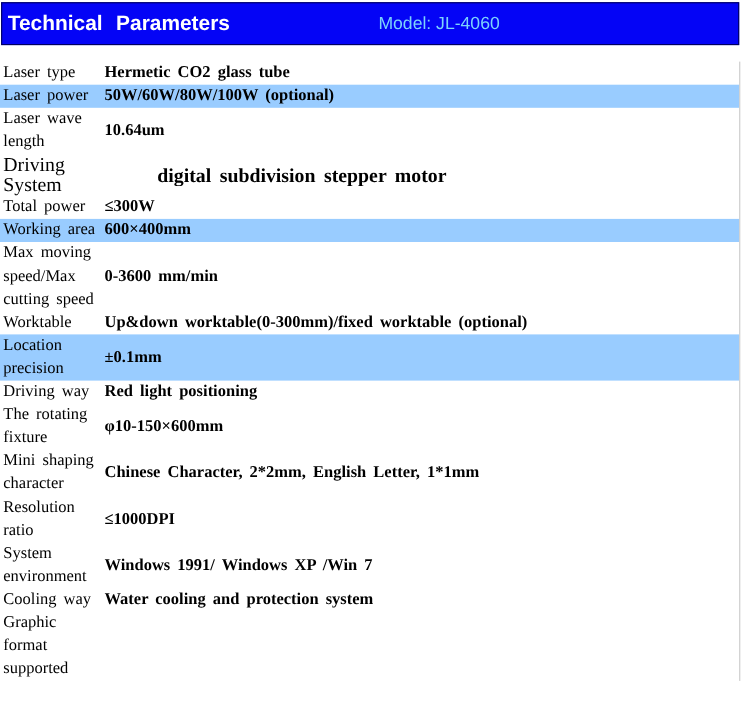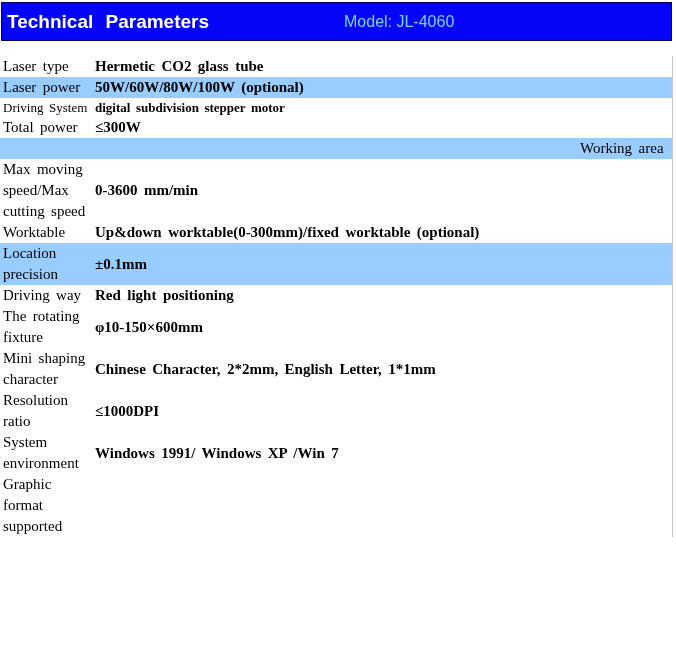--- a/index.html
+++ b/index.html
@@ -54,21 +54,21 @@
   }
   .table-row {
     display: flex;
     align-items: center;
     width: 100%;
     font-size: 15px;
     line-height: 21px;
     word-spacing: 0.18em;
   }
   .table-row.highlight { background: #99ccff; justify-content: flex-end; }
-  .table-row.small { font-size: 13px; line-height: 19px; }
+  .table-row.small { font-size: 18px; line-height: 19px; gap: 48px; }
   .row-label {
     width: 95px;
     padding-left: 3px;
     flex: 0 0 95px;
     white-space: pre-line;
     align-self: center;
   }
   .row-value {
     flex: 1 1 auto;
     white-space: pre-line;
@@ -86,30 +86,36 @@
   </div>
   <div class="spec-table" id="spec-table">
       <div class="table-row">
         <div class="row-label">Laser type</div>
         <div class="row-value">Hermetic CO2 glass tube</div>
       </div>
       <div class="table-row highlight">
         <div class="row-label">Laser power</div>
         <div class="row-value">50W/60W/80W/100W (optional)</div>
       </div>
+      <div class="table-row">
+        <div class="row-label">Laser wave
+length</div>
+        <div class="row-value">10.64um</div>
+      </div>
       <div class="table-row small">
         <div class="row-label">Driving System</div>
         <div class="row-value">digital subdivision stepper motor</div>
       </div>
       <div class="table-row">
         <div class="row-label">Total power</div>
         <div class="row-value">≤300W</div>
       </div>
       <div class="table-row highlight">
         <div class="row-label">Working area</div>
+        <div class="row-value">600×400mm</div>
       </div>
       <div class="table-row">
         <div class="row-label">Max moving
 speed/Max
 cutting speed</div>
         <div class="row-value">0-3600 mm/min</div>
       </div>
       <div class="table-row">
         <div class="row-label">Worktable</div>
         <div class="row-value">Up&amp;down worktable(0-300mm)/fixed worktable (optional)</div>
@@ -137,18 +143,22 @@
         <div class="row-label">Resolution
 ratio</div>
         <div class="row-value">≤1000DPI</div>
       </div>
       <div class="table-row">
         <div class="row-label">System
 environment</div>
         <div class="row-value">Windows 1991/ Windows XP /Win 7</div>
       </div>
       <div class="table-row">
+        <div class="row-label">Cooling way</div>
+        <div class="row-value">Water cooling and protection system</div>
+      </div>
+      <div class="table-row">
         <div class="row-label">Graphic
 format
 supported</div>
       </div>
     </div>
 </div>
 
 </body></html>

